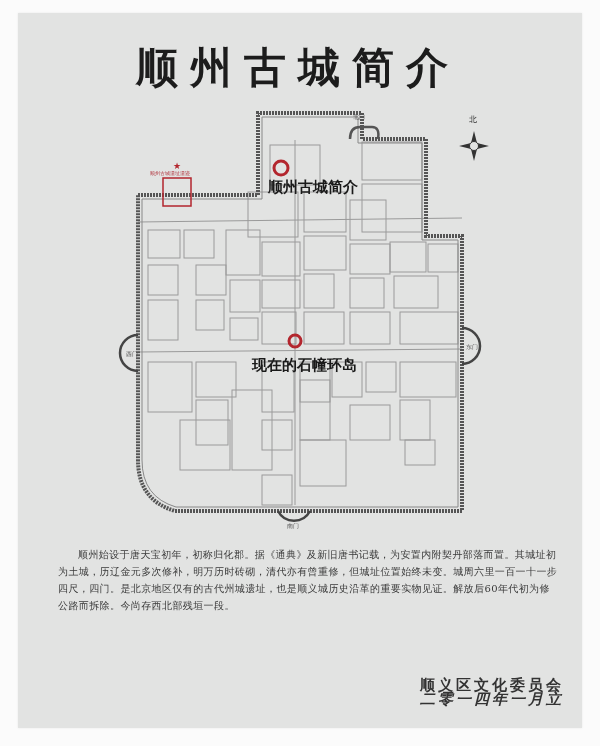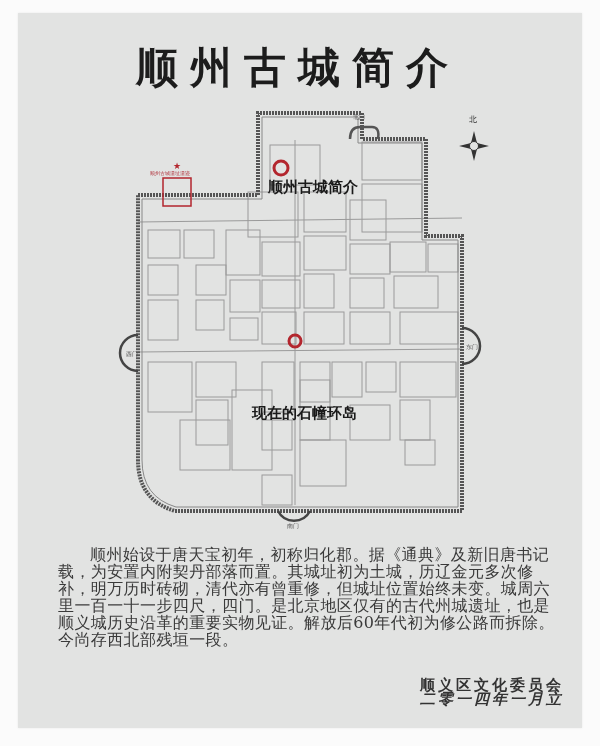--- a/index.html
+++ b/index.html
@@ -3,21 +3,21 @@
 <meta charset="utf-8">
 <style>
   html, body { margin:0; padding:0; }
   body { width:600px; height:746px; background:#fbfbfb; position:relative; overflow:hidden; font-family:"DejaVu Sans", sans-serif; }
   .board { position:absolute; left:18px; top:13px; width:564px; height:715px; background:#e2e3e2; box-shadow:0 0 2px rgba(0,0,0,0.08); }
   .title { position:absolute; left:0; top:47px; width:596px; text-align:center; font-family:"DejaVu Serif", serif; font-weight:bold; font-size:42px; letter-spacing:12px; color:#1c1c1c; line-height:1; }
   svg.map { position:absolute; left:0; top:0; }
   .label { position:absolute; font-weight:bold; font-size:15px; color:#1a1a1a; white-space:nowrap; }
   .tiny { position:absolute; font-size:6px; color:#555; white-space:nowrap; }
   .tiny-red { position:absolute; font-size:5px; color:#b0303a; white-space:nowrap; }
-  .para { position:absolute; left:58px; width:500px; font-family:"DejaVu Serif", serif; font-size:16px; line-height:17px; color:#3a3a3a; letter-spacing:0.4px; }
+  .para { position:absolute; left:58px; width:500px; font-family:"DejaVu Serif", serif; font-size:10px; line-height:17px; color:#3a3a3a; letter-spacing:0.4px; }
   .para p { margin:0; text-indent:2em; }
   .sign { position:absolute; left:420px; font-family:"DejaVu Serif", serif; font-size:15px; font-weight:bold; color:#333; letter-spacing:3px; }
 </style>
 </head>
 <body>
 
 <div class="board"></div>
 
 <div class="title">顺州古城简介</div>
 
@@ -98,20 +98,20 @@
 </svg>
 
 <div class="tiny" style="left:353px; top:113px;">北门</div>
 <div class="tiny" style="left:287px; top:522px;">南门</div>
 <div class="tiny" style="left:126px; top:350px;">西门</div>
 <div class="tiny" style="left:466px; top:343px;">东门</div>
 <div class="tiny" style="left:469px; top:114px; font-size:8px; color:#333;">北</div>
 <div class="tiny-red" style="left:150px; top:170px;">顺州古城遗址遗迹</div>
 
 <div class="label" style="left:268px; top:178px;">顺州古城简介</div>
-<div class="label" style="left:252px; top:356px;margin-top:48px;">现在的石幢环岛</div>
+<div class="label" style="left:252px; top:356px;">现在的石幢环岛</div>
 
 <div class="para" style="top:546px;">
   <p>顺州始设于唐天宝初年，初称归化郡。据《通典》及新旧唐书记载，为安置内附契丹部落而置。其城址初为土城，历辽金元多次修补，明万历时砖砌，清代亦有曾重修，但城址位置始终未变。城周六里一百一十一步四尺，四门。是北京地区仅有的古代州城遗址，也是顺义城历史沿革的重要实物见证。解放后60年代初为修公路而拆除。今尚存西北部残垣一段。</p>
 </div>
 
 <div class="sign" style="top:676px;">顺义区文化委员会</div>
 <div class="sign" style="top:690px;font-style:italic;">二零一四年一月立</div>
 
 </body></html>

